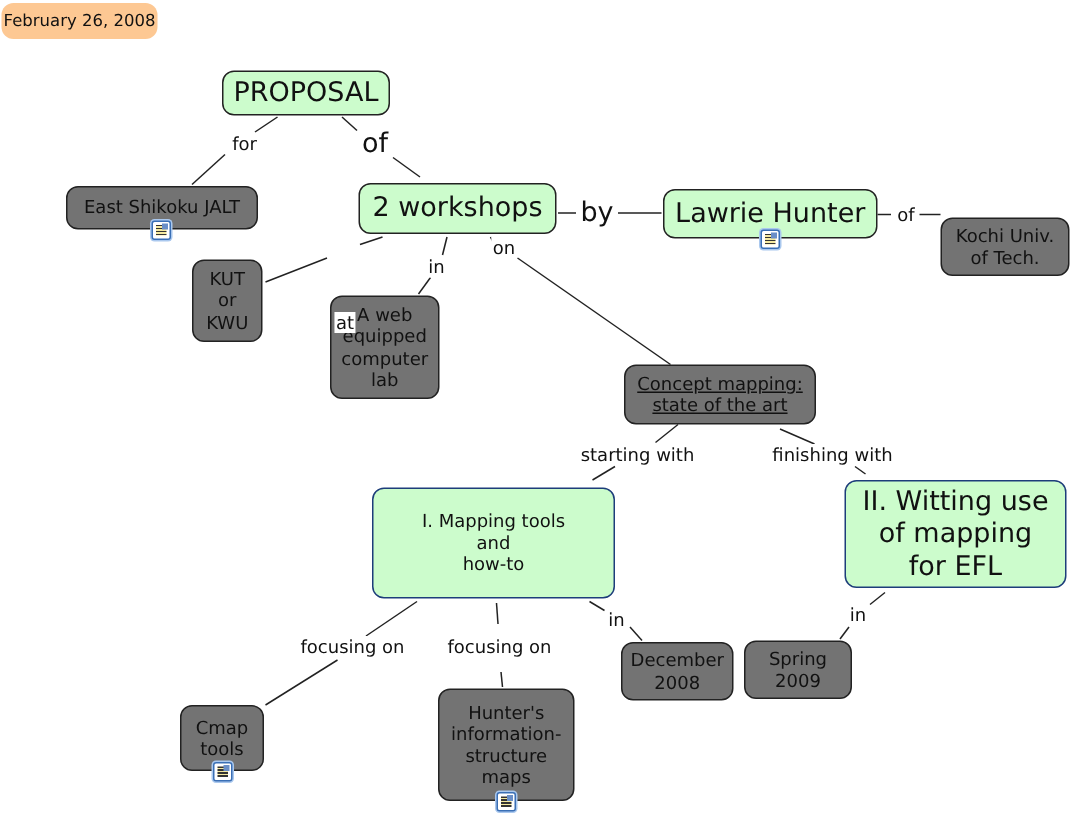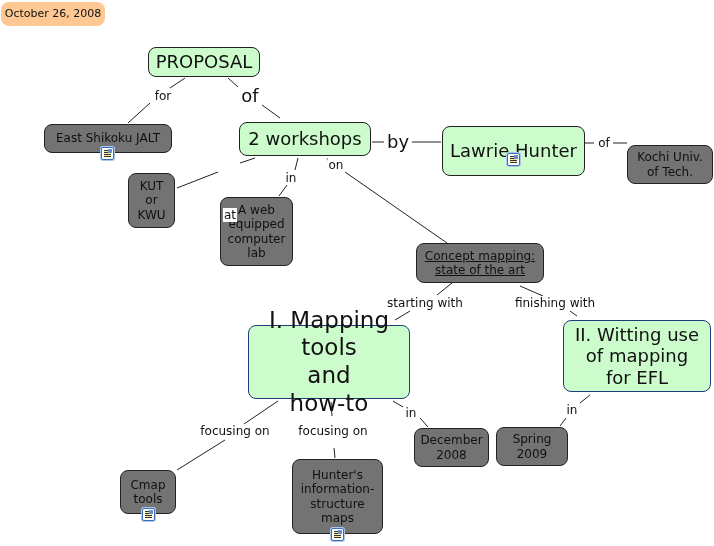--- a/index.html
+++ b/index.html
@@ -51,48 +51,48 @@
     <line x1="225" y1="440" x2="177" y2="470"></line>
     <line x1="331" y1="402" x2="332" y2="416"></line>
     <line x1="334" y1="448" x2="335" y2="458"></line>
     <line x1="393" y1="401" x2="403" y2="407"></line>
     <line x1="420" y1="418" x2="428" y2="427"></line>
     <line x1="590" y1="395" x2="580" y2="403"></line>
     <line x1="566" y1="418" x2="560" y2="426"></line>
   </g>
 </svg>
 
-<div class="node date" style="left:1px;top:2px;width:104px;height:24px;">October 26, 2008</div>
+<div class="node date" style="left:1px;top:2px;width:104px;height:24px;">February 26, 2008</div>
 
 <div class="node green" style="left:148px;top:47px;width:112px;height:30px;font-size:18px;">PROPOSAL</div>
 
 <div class="node grey" style="left:44px;top:124px;width:128px;height:29px;">East Shikoku JALT</div>
 <span class="res-icon" style="left:101px;top:147px;"></span>
 
 <div class="node green" style="left:239px;top:122px;width:132px;height:34px;font-size:18px;text-align:right;">2 workshops</div>
 
-<div class="node green" style="left:442px;top:126px;width:143px;height:50px;font-size:18px;">Lawrie Hunter</div>
+<div class="node green" style="left:442px;top:126px;width:143px;height:33px;font-size:18px;">Lawrie Hunter</div>
 <span class="res-icon" style="left:507px;top:153px;"></span>
 
 <div class="node grey" style="left:627px;top:124px;width:86px;height:39px;margin-top:21px;">Kochi Univ.
 of Tech.</div>
 
 <div class="node grey" style="left:128px;top:173px;width:47px;height:55px;">KUT
 or
 KWU</div>
 
 <div class="node grey" style="left:220px;top:197px;width:73px;height:69px;">A web
 equipped
 computer
 lab</div>
 
 <div class="node grey" style="left:416px;top:243px;width:128px;height:40px;text-decoration:underline;">Concept mapping:
 state of the art</div>
 
-<div class="node greenblue" style="left:248px;top:325px;width:162px;height:74px;font-size:23px;">I. Mapping tools
+<div class="node greenblue" style="left:248px;top:325px;width:162px;height:74px;font-size:12px;">I. Mapping tools
 and
 how-to</div>
 
 <div class="node greenblue" style="left:563px;top:320px;width:148px;height:72px;font-size:18px;">II. Witting use
 of mapping
 for EFL</div>
 
 <div class="node grey" style="left:120px;top:470px;width:56px;height:44px;">Cmap
 tools</div>
 <span class="res-icon" style="left:142px;top:508px;"></span>

